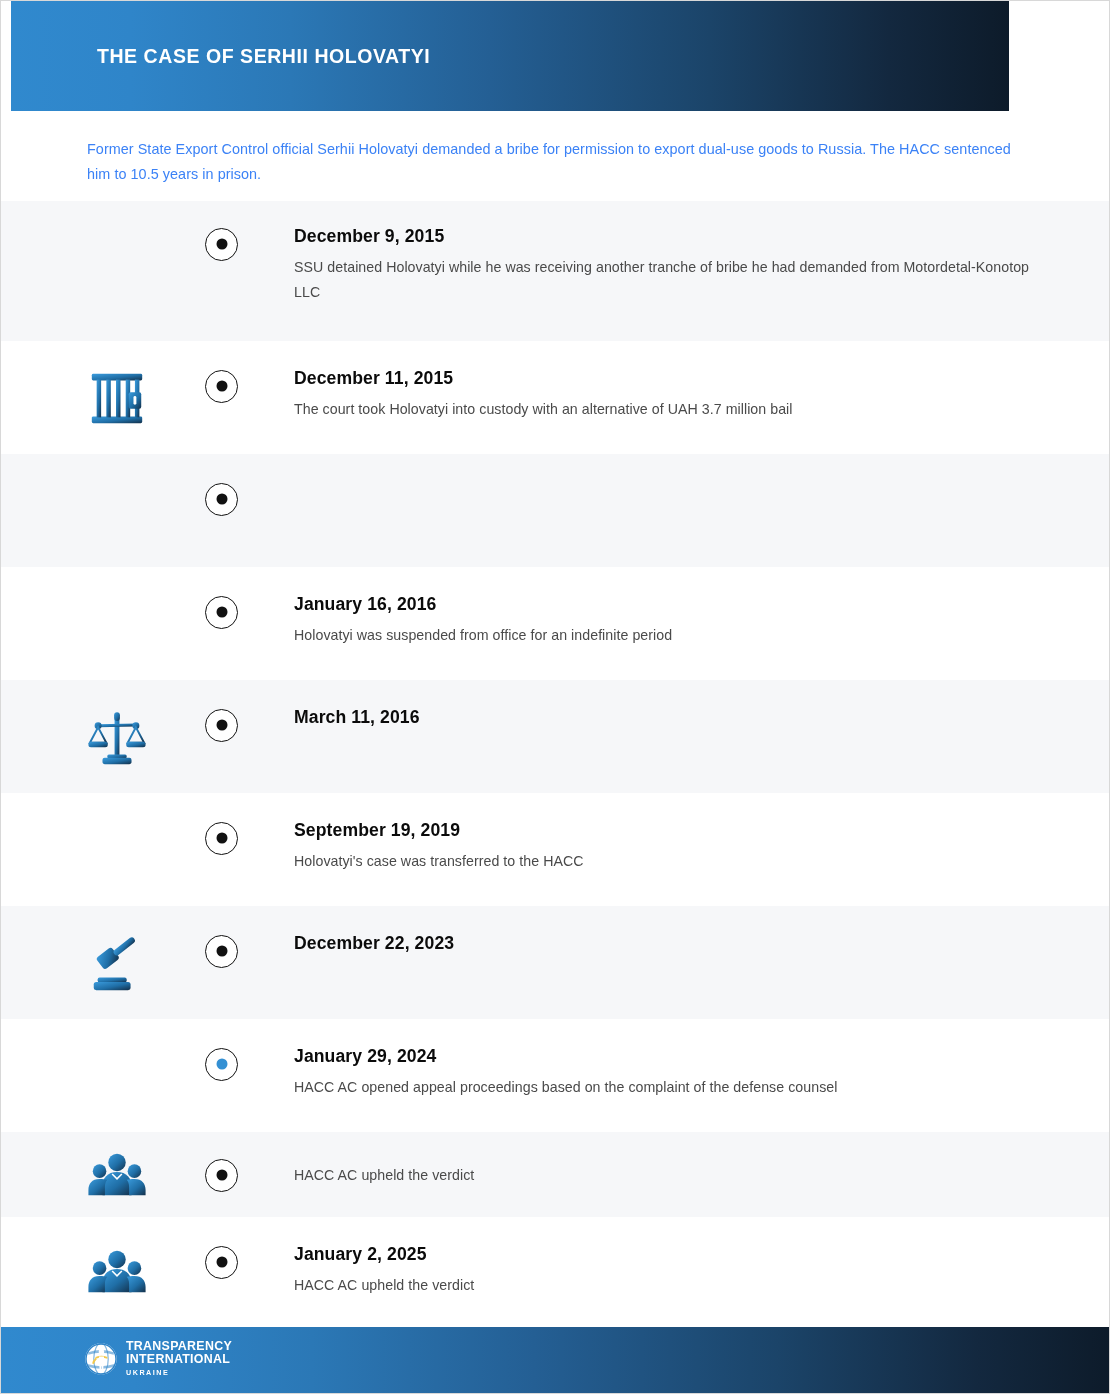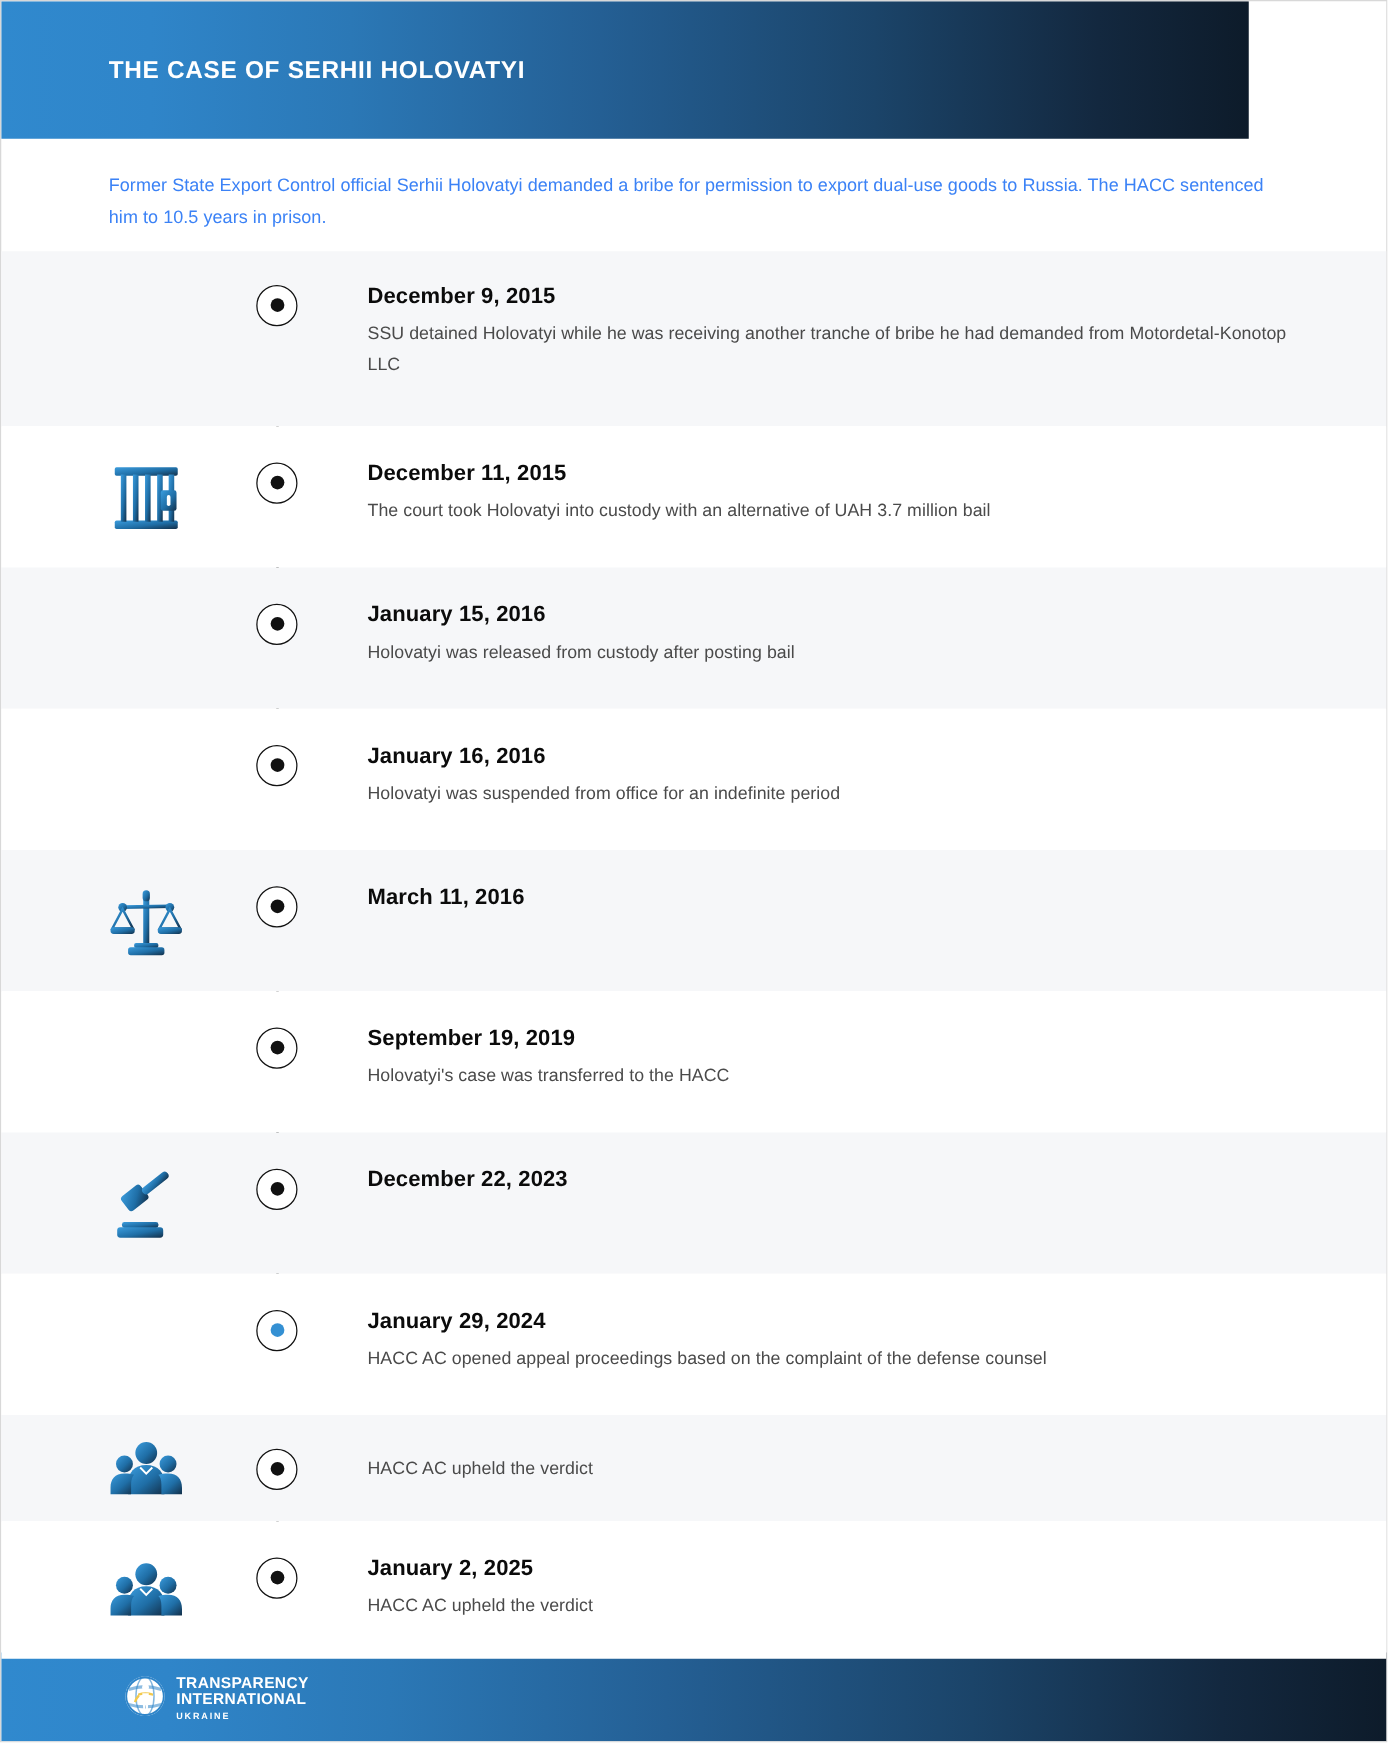--- a/index.html
+++ b/index.html
@@ -17,21 +17,21 @@
     width: 1110px;
     height: 1394px;
     background: #ffffff;
     border: 1px solid #d8d8d8;
     overflow: hidden;
   }
 
   
   .header {
     position: absolute;
-    top: 0; left: 0;
+    top: 0; left: 10px;
     width: 998px;
     height: 110px;
     background: linear-gradient(90deg, #3089ce 0%, #2f85c9 12%, #2b78b6 28%, #245f94 48%, #1b4469 70%, #13283f 88%, #0d1b2a 100%);
   }
   .header-title {
     position: absolute;
     left: 86px;
     top: 44px;
     color: #ffffff;
     font-size: 19.5px;
@@ -137,24 +137,24 @@
   .footer {
     position: absolute;
     left: 0;
     bottom: 0;
     width: 1110px;
     height: 71px;
     background: linear-gradient(90deg, #3089ce 0%, #2f85c9 12%, #2b78b6 28%, #245f94 48%, #1b4469 70%, #13283f 88%, #0d1b2a 100%);
   }
   .logo {
     position: absolute;
-    left: 98px;
+    left: 83px;
     top: 18px;
     display: flex;
-    align-items: flex-start;
+    align-items: flex-end;
     gap: 8px;
   }
   .logo-mark { width: 34px; height: 34px; display: block; }
   .logo-text { display: flex; flex-direction: column; line-height: 1; }
   .logo-l1, .logo-l2 {
     color: #ffffff;
     font-size: 12.4px;
     font-weight: bold;
     letter-spacing: 0.3px;
   }
@@ -214,24 +214,20 @@
           <div class="dot"></div>
         </div>
         <div class="content" style="top: 26px;">
           <div class="ev-date">December 11, 2015</div>
           <div class="ev-desc">The court took Holovatyi into custody with an alternative of UAH 3.7 million bail</div>
         </div>
       </div>
       <div class="row alt" style="height: 113px;">
         <div class="marker" style="top: 28.5px;">
           <div class="dot"></div>
-        </div>
-        <div class="content" style="top: 26px;">
-          <div class="ev-date">January 15, 2016</div>
-          <div class="ev-desc">Holovatyi was released from custody after posting bail</div>
         </div>
       </div>
       <div class="row" style="height: 113px;">
         <div class="marker" style="top: 28.5px;">
           <div class="dot"></div>
         </div>
         <div class="content" style="top: 26px;">
           <div class="ev-date">January 16, 2016</div>
           <div class="ev-desc">Holovatyi was suspended from office for an indefinite period</div>
         </div>

